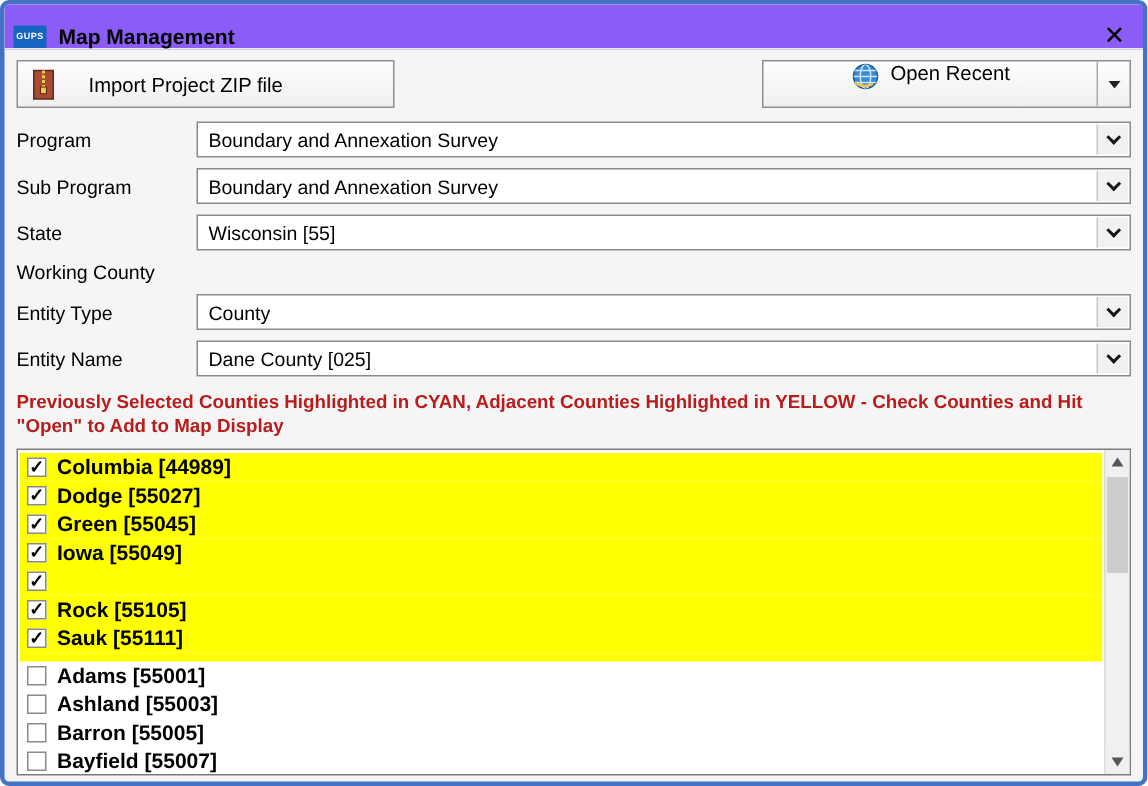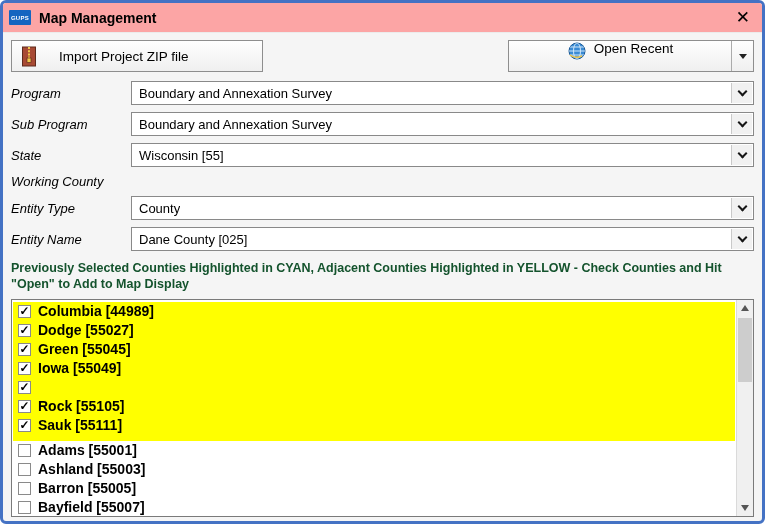--- a/index.html
+++ b/index.html
@@ -3,51 +3,51 @@
 <meta charset="utf-8">
 <style>
   html,body{margin:0;padding:0;}
   body{font-family:"Liberation Sans",sans-serif;background:#ffffff;}
   *{box-sizing:border-box;}
 
   .window{width:765px;height:524px;border:3px solid #4472C4;border-radius:6px;
     background:#F5F5F5;display:flex;flex-direction:column;overflow:hidden;}
 
   
-  .titlebar{flex:0 0 30px;background:#fca5a5;display:flex;align-items:center;
+  .titlebar{flex:0 0 30px;background:#8b5cf6;display:flex;align-items:flex-end;
     padding:0 12px 0 6px;border-bottom:1px solid #ECECEC;}
   .app-icon{width:22px;height:15px;background:#1565C0;color:#fff;font-size:6px;font-weight:bold;
     display:flex;align-items:center;justify-content:center;border-radius:1px;letter-spacing:.3px;}
   .window-title{font-size:14px;font-weight:bold;color:#000;margin-left:8px;}
   .close-btn{margin-left:auto;font-size:17px;color:#000;line-height:1;cursor:default;background:none;border:none;padding:0;font-family:inherit;}
 
   
   .toolbar{flex:0 0 auto;display:flex;justify-content:space-between;padding:7px 8px 9px;}
   .btn{height:32px;background:linear-gradient(#FEFEFE,#EFEFEF);border:1px solid #8E8E8E;
     display:flex;align-items:center;font-size:13.5px;color:#000;font-family:inherit;padding:0;}
   .import-btn{width:252px;padding:0 9px;gap:20px;justify-content:flex-start;}
   .open-recent{width:246px;}
   .or-main{flex:1;height:100%;display:flex;align-items:flex-start;justify-content:center;gap:7px;}
   .or-split{width:22px;height:100%;border-left:1px solid #ABABAB;display:flex;align-items:center;justify-content:center;}
   .tri-down-sm{width:0;height:0;border-left:4px solid transparent;border-right:4px solid transparent;border-top:5px solid #222;}
 
   
   .form-area{padding:0 8px;}
   .form-row{display:flex;align-items:center;margin-bottom:7px;}
-  .field-label{flex:0 0 120px;font-size:13px;color:#000;font-style:italic;}
+  .field-label{flex:0 0 120px;font-size:13px;color:#000;}
   .combo{flex:1;height:24px;background:#fff;border:1px solid #898989;position:relative;
     display:flex;align-items:center;padding:0 28px 0 7px;}
   .combo-value{font-size:13px;color:#000;white-space:nowrap;overflow:hidden;}
   .combo-btn{position:absolute;top:1px;right:1px;bottom:1px;width:21px;background:#F1F1F1;
     border-left:1px solid #C9C9C9;display:flex;align-items:center;justify-content:center;}
   .chev{width:7px;height:7px;border-right:2px solid #161616;border-bottom:2px solid #161616;
     transform:rotate(45deg);margin-top:-4px;}
 
   
-  .instructions{padding:2px 8px 6px;font-size:12.5px;font-weight:bold;color:#14532d;line-height:1.3;}
+  .instructions{padding:2px 8px 6px;font-size:12.5px;font-weight:bold;color:#b91c1c;line-height:1.3;}
 
   
   .listbox{flex:1;margin:0 8px 4px;background:#fff;border:1px solid #7A7A7A;position:relative;overflow:hidden;}
   .list-inner{position:absolute;top:2px;left:1px;right:18px;bottom:0;overflow:hidden;}
   .county-row{height:19px;display:flex;align-items:center;padding-left:5px;gap:7px;}
   .checkbox{width:13px;height:13px;flex:0 0 13px;border:1px solid #8A8A8A;background:#fff;
     display:flex;align-items:center;justify-content:center;font-size:12px;font-weight:bold;color:#000;line-height:1;}
   .county-label{font-size:14px;font-weight:bold;color:#000;white-space:nowrap;}
   .hl-spacer{height:6px;}
 

